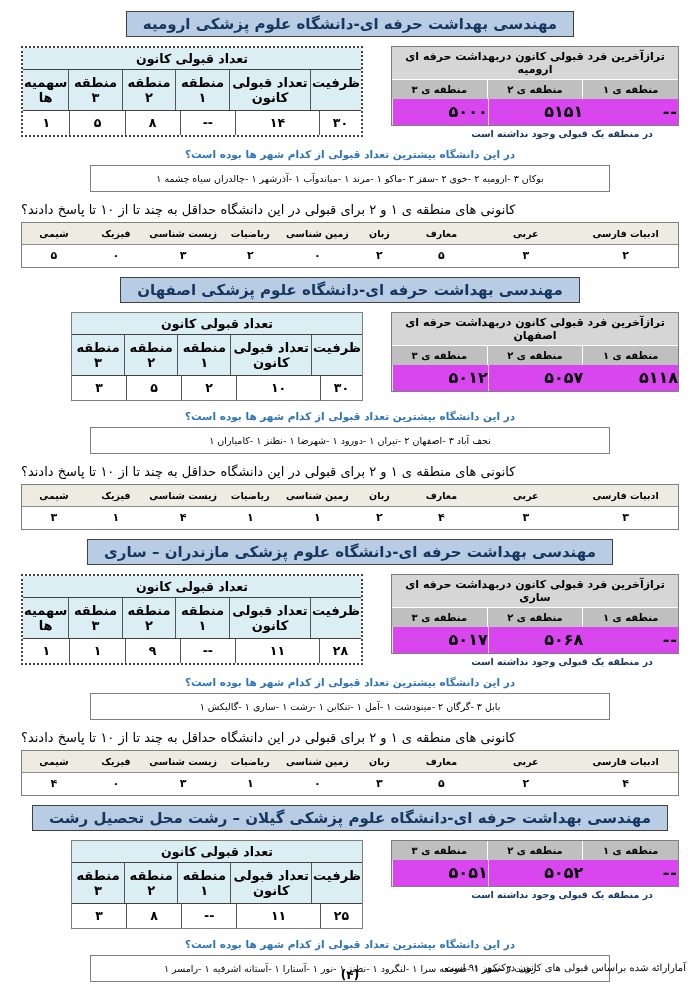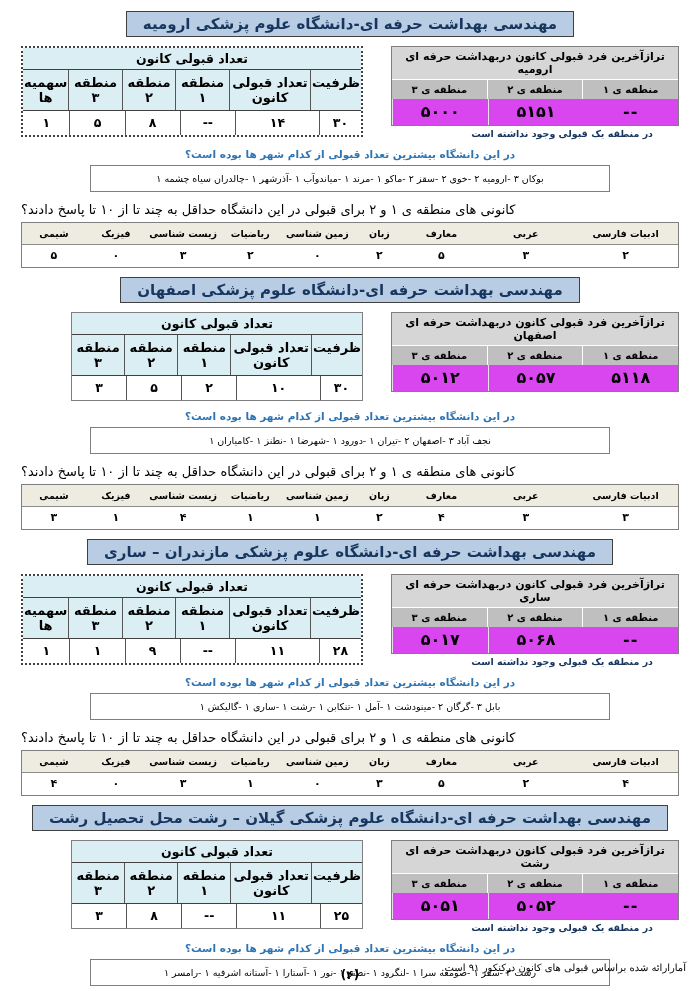--- a/index.html
+++ b/index.html
@@ -35,21 +35,21 @@
     background: #d6d6d6; font-weight: bold; font-size: 11px;
     text-align: center; padding: 3px 2px; border-bottom: 1px solid #fff;
   }
   .tbl-row { display: flex; }
   .score-head { gap: 1px; background: #fff; }
   .score-head .cell {
     flex: 1; background: #bfbfbf; text-align: center;
     font-weight: bold; font-size: 10px; padding: 4px 1px;
   }
   .score-vals .cell {
-    flex: 1; text-align: center; font-weight: bold;
+    flex: 1; font-weight: bold;
     font-size: 16px; padding: 3px 0 4px 0; letter-spacing: 1px;
   }
   .score-vals .cell + .cell { border-left: 1px solid #e3e3e3; }
   .no-region {
     font-size: 9.5px; font-weight: bold; color: #17365d;
     text-align: left; direction: rtl; padding: 2px 0 0 6px;
     text-align: right; padding-right: 26px;
   }
 
   
@@ -327,21 +327,20 @@
             <div class="cell">۴</div>
           </div>
       </div>
     </section>
 
     <section class="section">
       <div class="title-bar">مهندسی بهداشت حرفه ای-دانشگاه علوم پزشکی گیلان – رشت محل تحصیل رشت</div>
       <div class="tables-row">
         <div class="score-col">
           <div class="score-table">
-            <div class="score-title">ترازآخرین فرد قبولی کانون دربهداشت حرفه ای رشت</div>
             <div class="tbl-row score-head">
                 <div class="cell">منطقه ی ۱</div>
                 <div class="cell">منطقه ی ۲</div>
                 <div class="cell">منطقه ی ۳</div>
               </div>
             <div class="tbl-row score-vals">
                 <div class="cell">--</div>
                 <div class="cell">۵۰۵۲</div>
                 <div class="cell">۵۰۵۱</div>
               </div>

